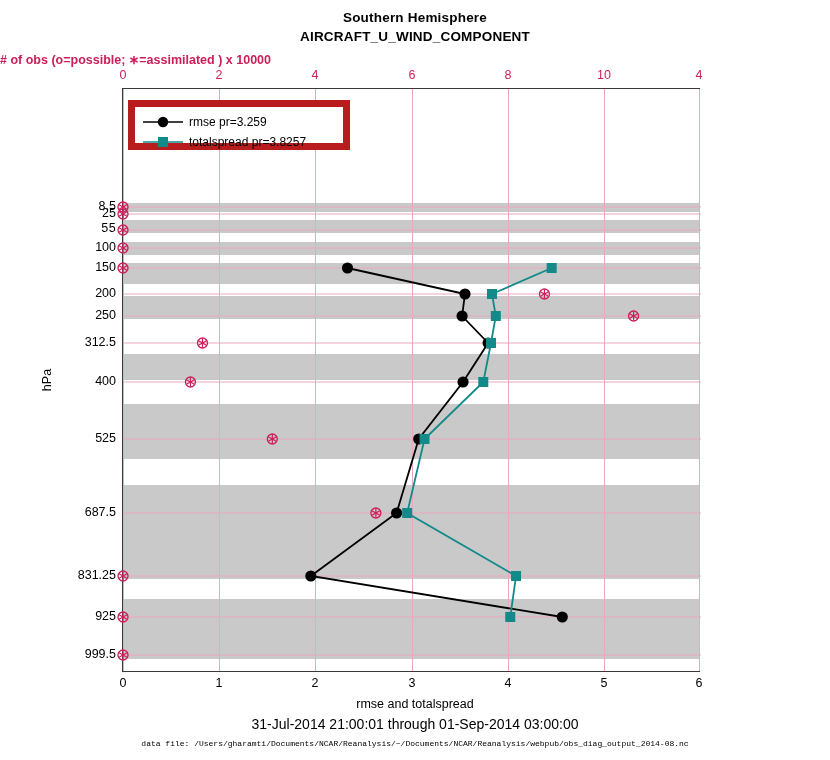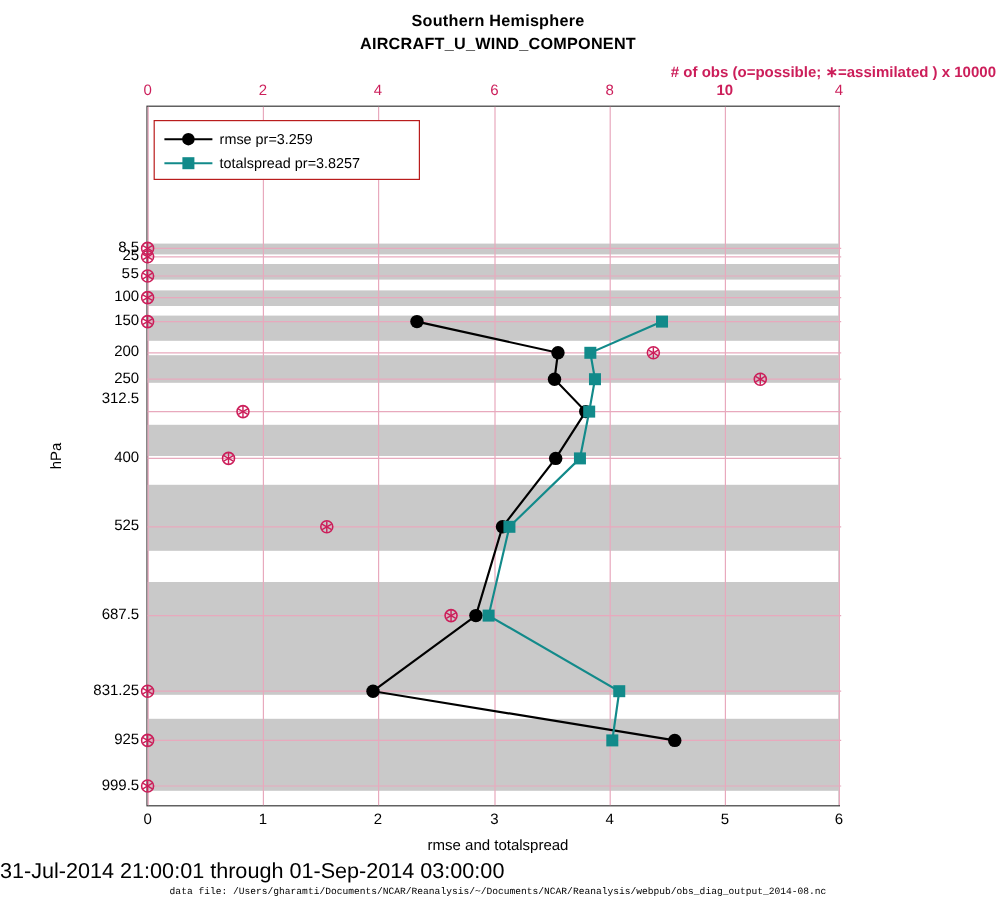--- a/index.html
+++ b/index.html
@@ -11,21 +11,21 @@
   #root{position:relative;width:830px;height:760px;border-radius:12px;}
 
   .ttl{
     position:absolute;left:0;right:0;text-align:center;
     font-weight:bold;font-size:13.5px;letter-spacing:0.2px;
   }
   #title1{top:10px;}
   #title2{top:29px;}
 
   #toptitle{
-    position:absolute;left:0;right:0;text-align:right;top:52px;
+    position:absolute;left:0;right:0;text-align:left;top:52px;
     font-size:12.5px;color:#cc1e5a;font-weight:bold;
   }
 
   
   #plot{
     position:absolute;
     left:122px;top:88px;width:578px;height:584px;
     border:1px solid #3a3a3a;
     box-sizing:border-box;
     background:#ffffff;
@@ -51,32 +51,32 @@
   #yaxis-title{
     position:absolute;left:40px;top:380px;font-size:12.5px;
     transform:rotate(-90deg) translate(-50%,0);transform-origin:left top;
     white-space:nowrap;
   }
   #xaxis-title{
     position:absolute;left:0;right:0;text-align:center;top:697px;
     font-size:12.5px;
   }
   #subtitle{
-    position:absolute;left:0;right:0;text-align:left;top:716px;
-    font-size:18px;
+    position:absolute;left:0;right:0;text-align:center;top:716px;
+    font-size:14px;
   }
   #datafile{
     position:absolute;left:0;right:0;text-align:center;top:739px;
     font-size:8px;color:#000;font-family:Liberation Mono, monospace;
   }
 
   
   #legend{
     position:absolute;left:128px;top:100px;width:222px;height:50px;
-    border:1px solid #b91c1c;background:#ffffff;
+    border:7px solid #b91c1c;background:#ffffff;
     box-sizing:border-box;padding:5px 6px;
   }
   .legrow{display:flex;align-items:center;height:20px;}
   .legsvg{width:44px;height:18px;flex:none;}
   .legtxt{font-size:12px;margin-left:4px;}
 
   svg.layer{position:absolute;left:0;top:0;overflow:visible;}
 </style>
 </head>
 <body>
@@ -207,32 +207,32 @@
   <div class="xlab-bot" style="left:412px;">3</div>
   <div class="xlab-bot" style="left:508px;">4</div>
   <div class="xlab-bot" style="left:604px;">5</div>
   <div class="xlab-bot" style="left:699px;">6</div>
 
   <div class="xlab-top" style="left:123px;">0</div>
   <div class="xlab-top" style="left:219px;">2</div>
   <div class="xlab-top" style="left:315px;">4</div>
   <div class="xlab-top" style="left:412px;">6</div>
   <div class="xlab-top" style="left:508px;">8</div>
-  <div class="xlab-top" style="left:604px;font-weight:bold;">10</div>
+  <div class="xlab-top" style="left:604px;">10</div>
   <div class="xlab-top" style="left:699px;">4</div>
 
   <div id="ylabels">
     <div class="ylab" style="top:206px;">8.5</div>
     <div class="ylab" style="top:213px;">25</div>
     <div class="ylab" style="top:229px;font-family:Liberation Mono, monospace;">55</div>
     <div class="ylab" style="top:247px;">100</div>
     <div class="ylab" style="top:267px;">150</div>
     <div class="ylab" style="top:293px;">200</div>
     <div class="ylab" style="top:315px;">250</div>
-    <div class="ylab" style="top:332px;">312.5</div>
+    <div class="ylab" style="top:342px;">312.5</div>
     <div class="ylab" style="top:381px;">400</div>
     <div class="ylab" style="top:438px;">525</div>
     <div class="ylab" style="top:512px;">687.5</div>
     <div class="ylab" style="top:575px;">831.25</div>
     <div class="ylab" style="top:616px;">925</div>
     <div class="ylab" style="top:654px;">999.5</div>
   </div>
 
   <div id="yaxis-title">hPa</div>
   <div id="xaxis-title">rmse and totalspread</div>

